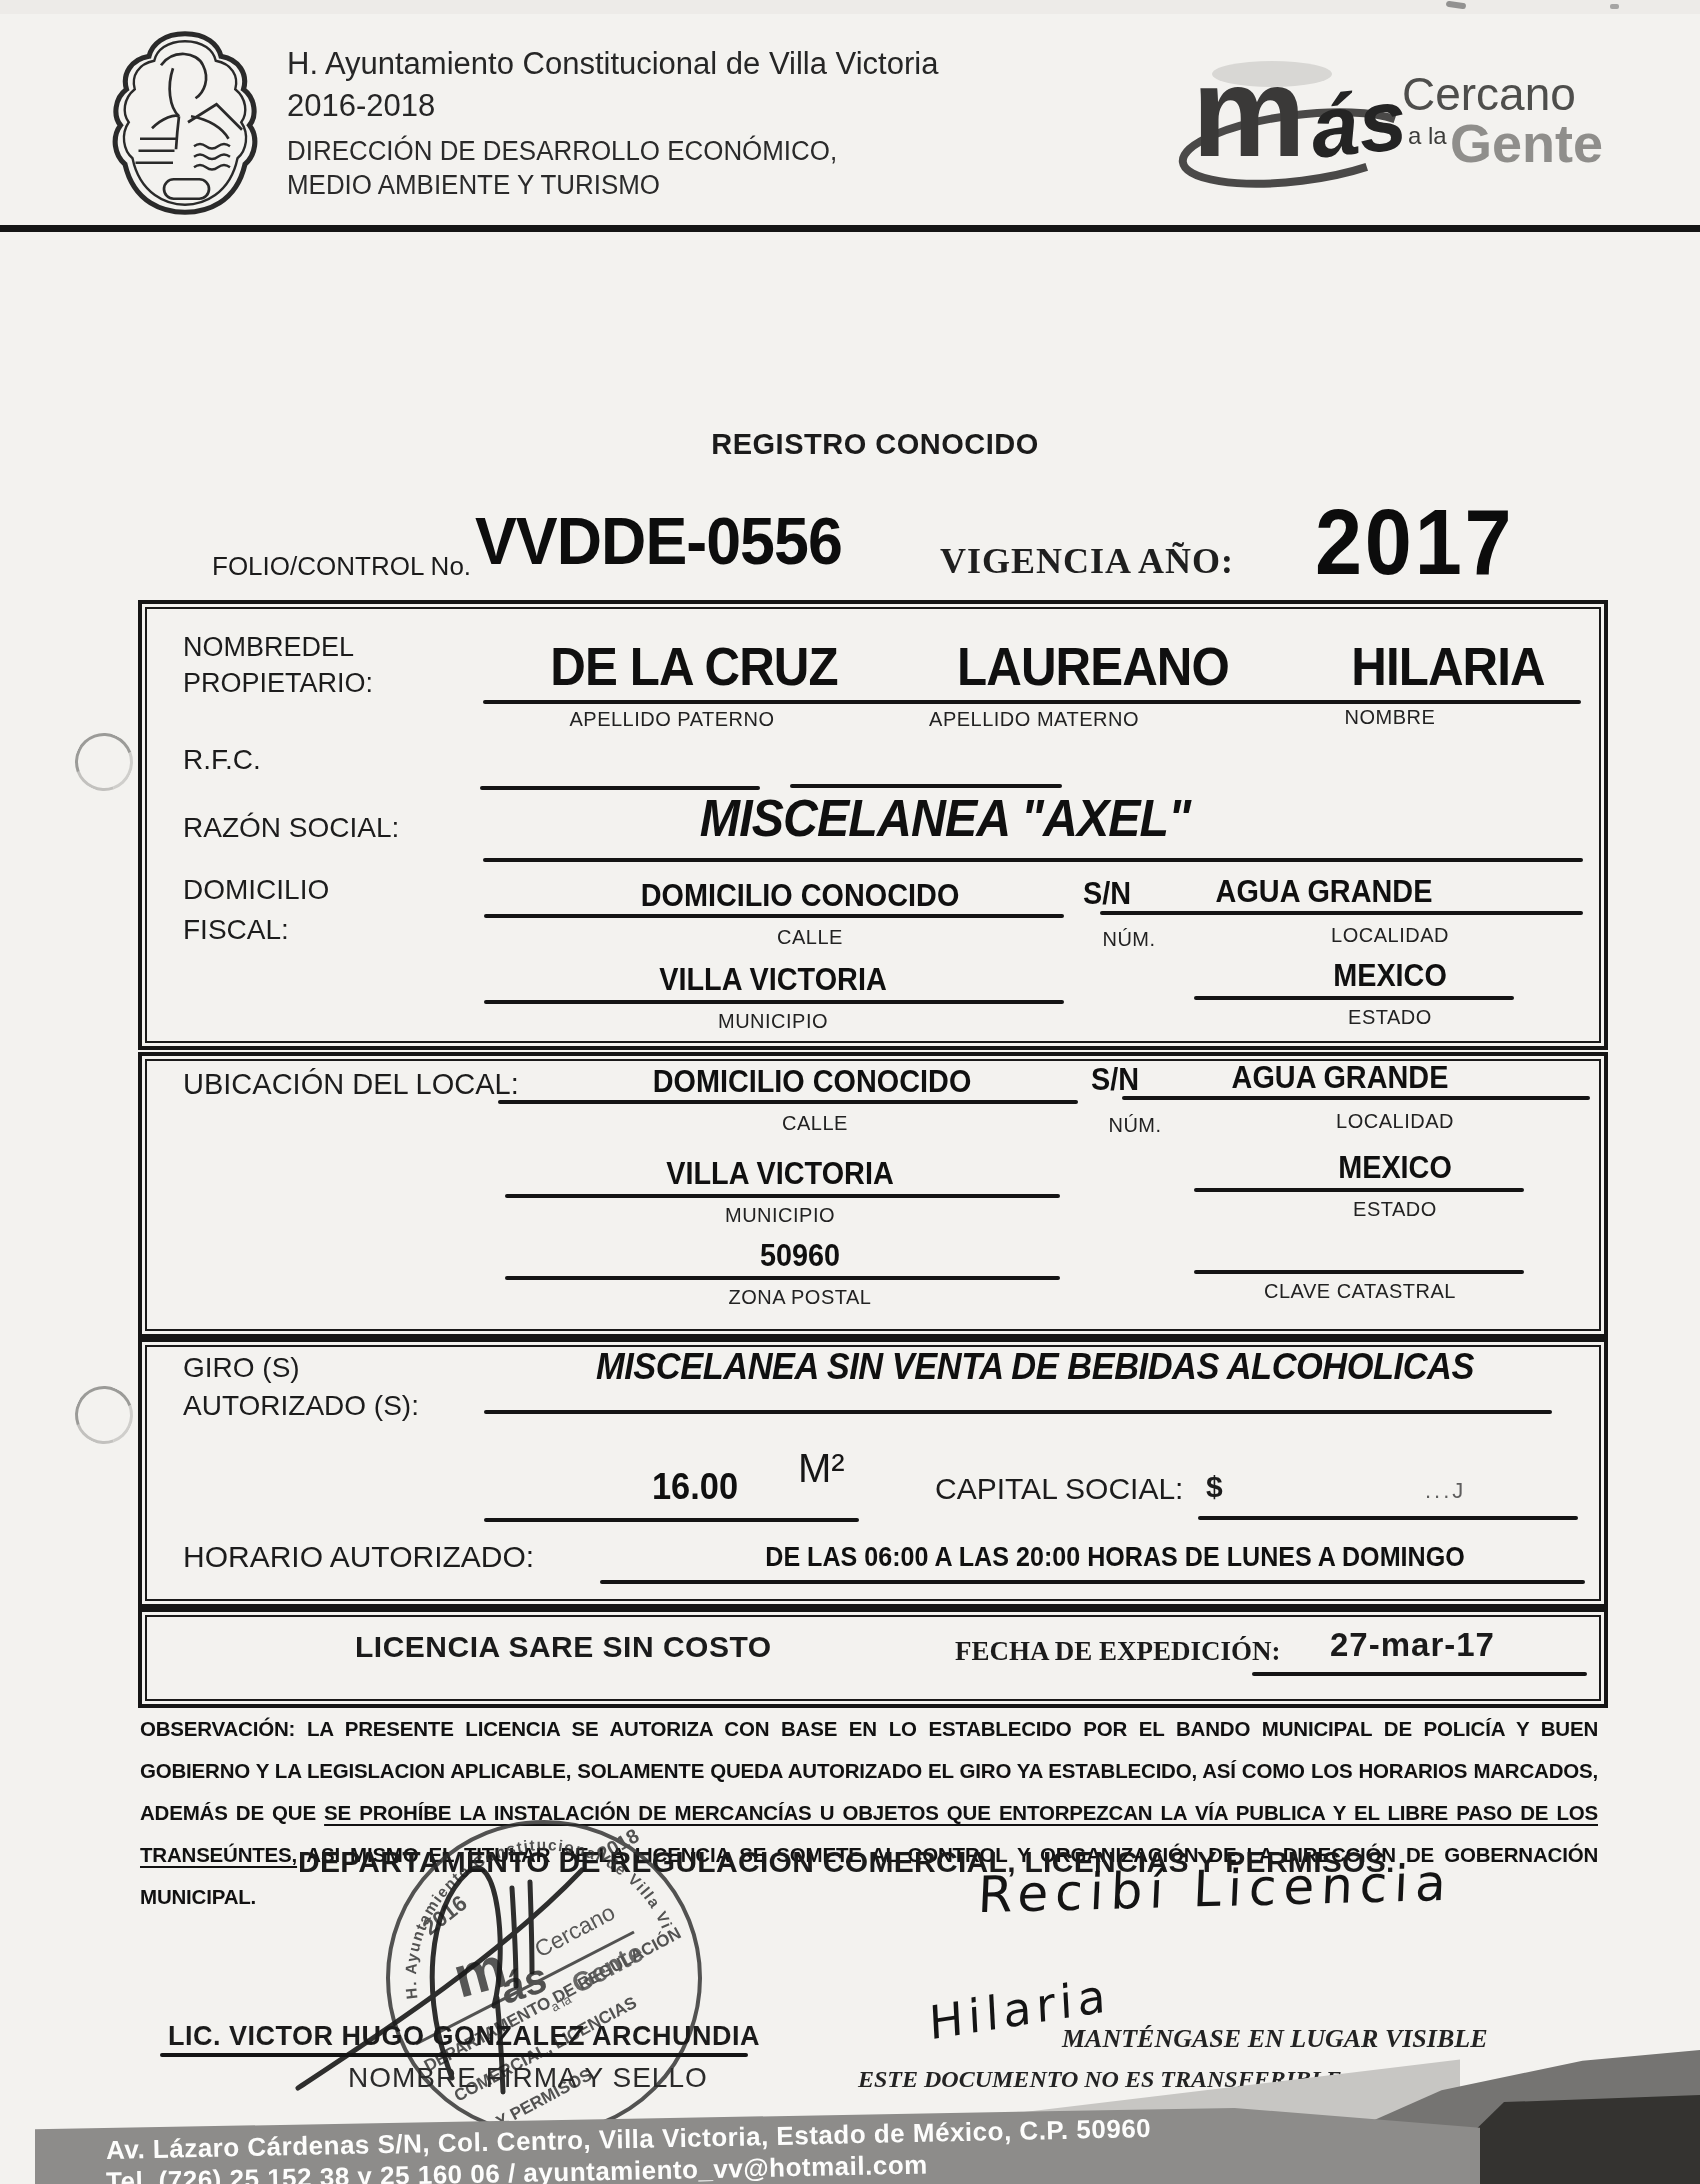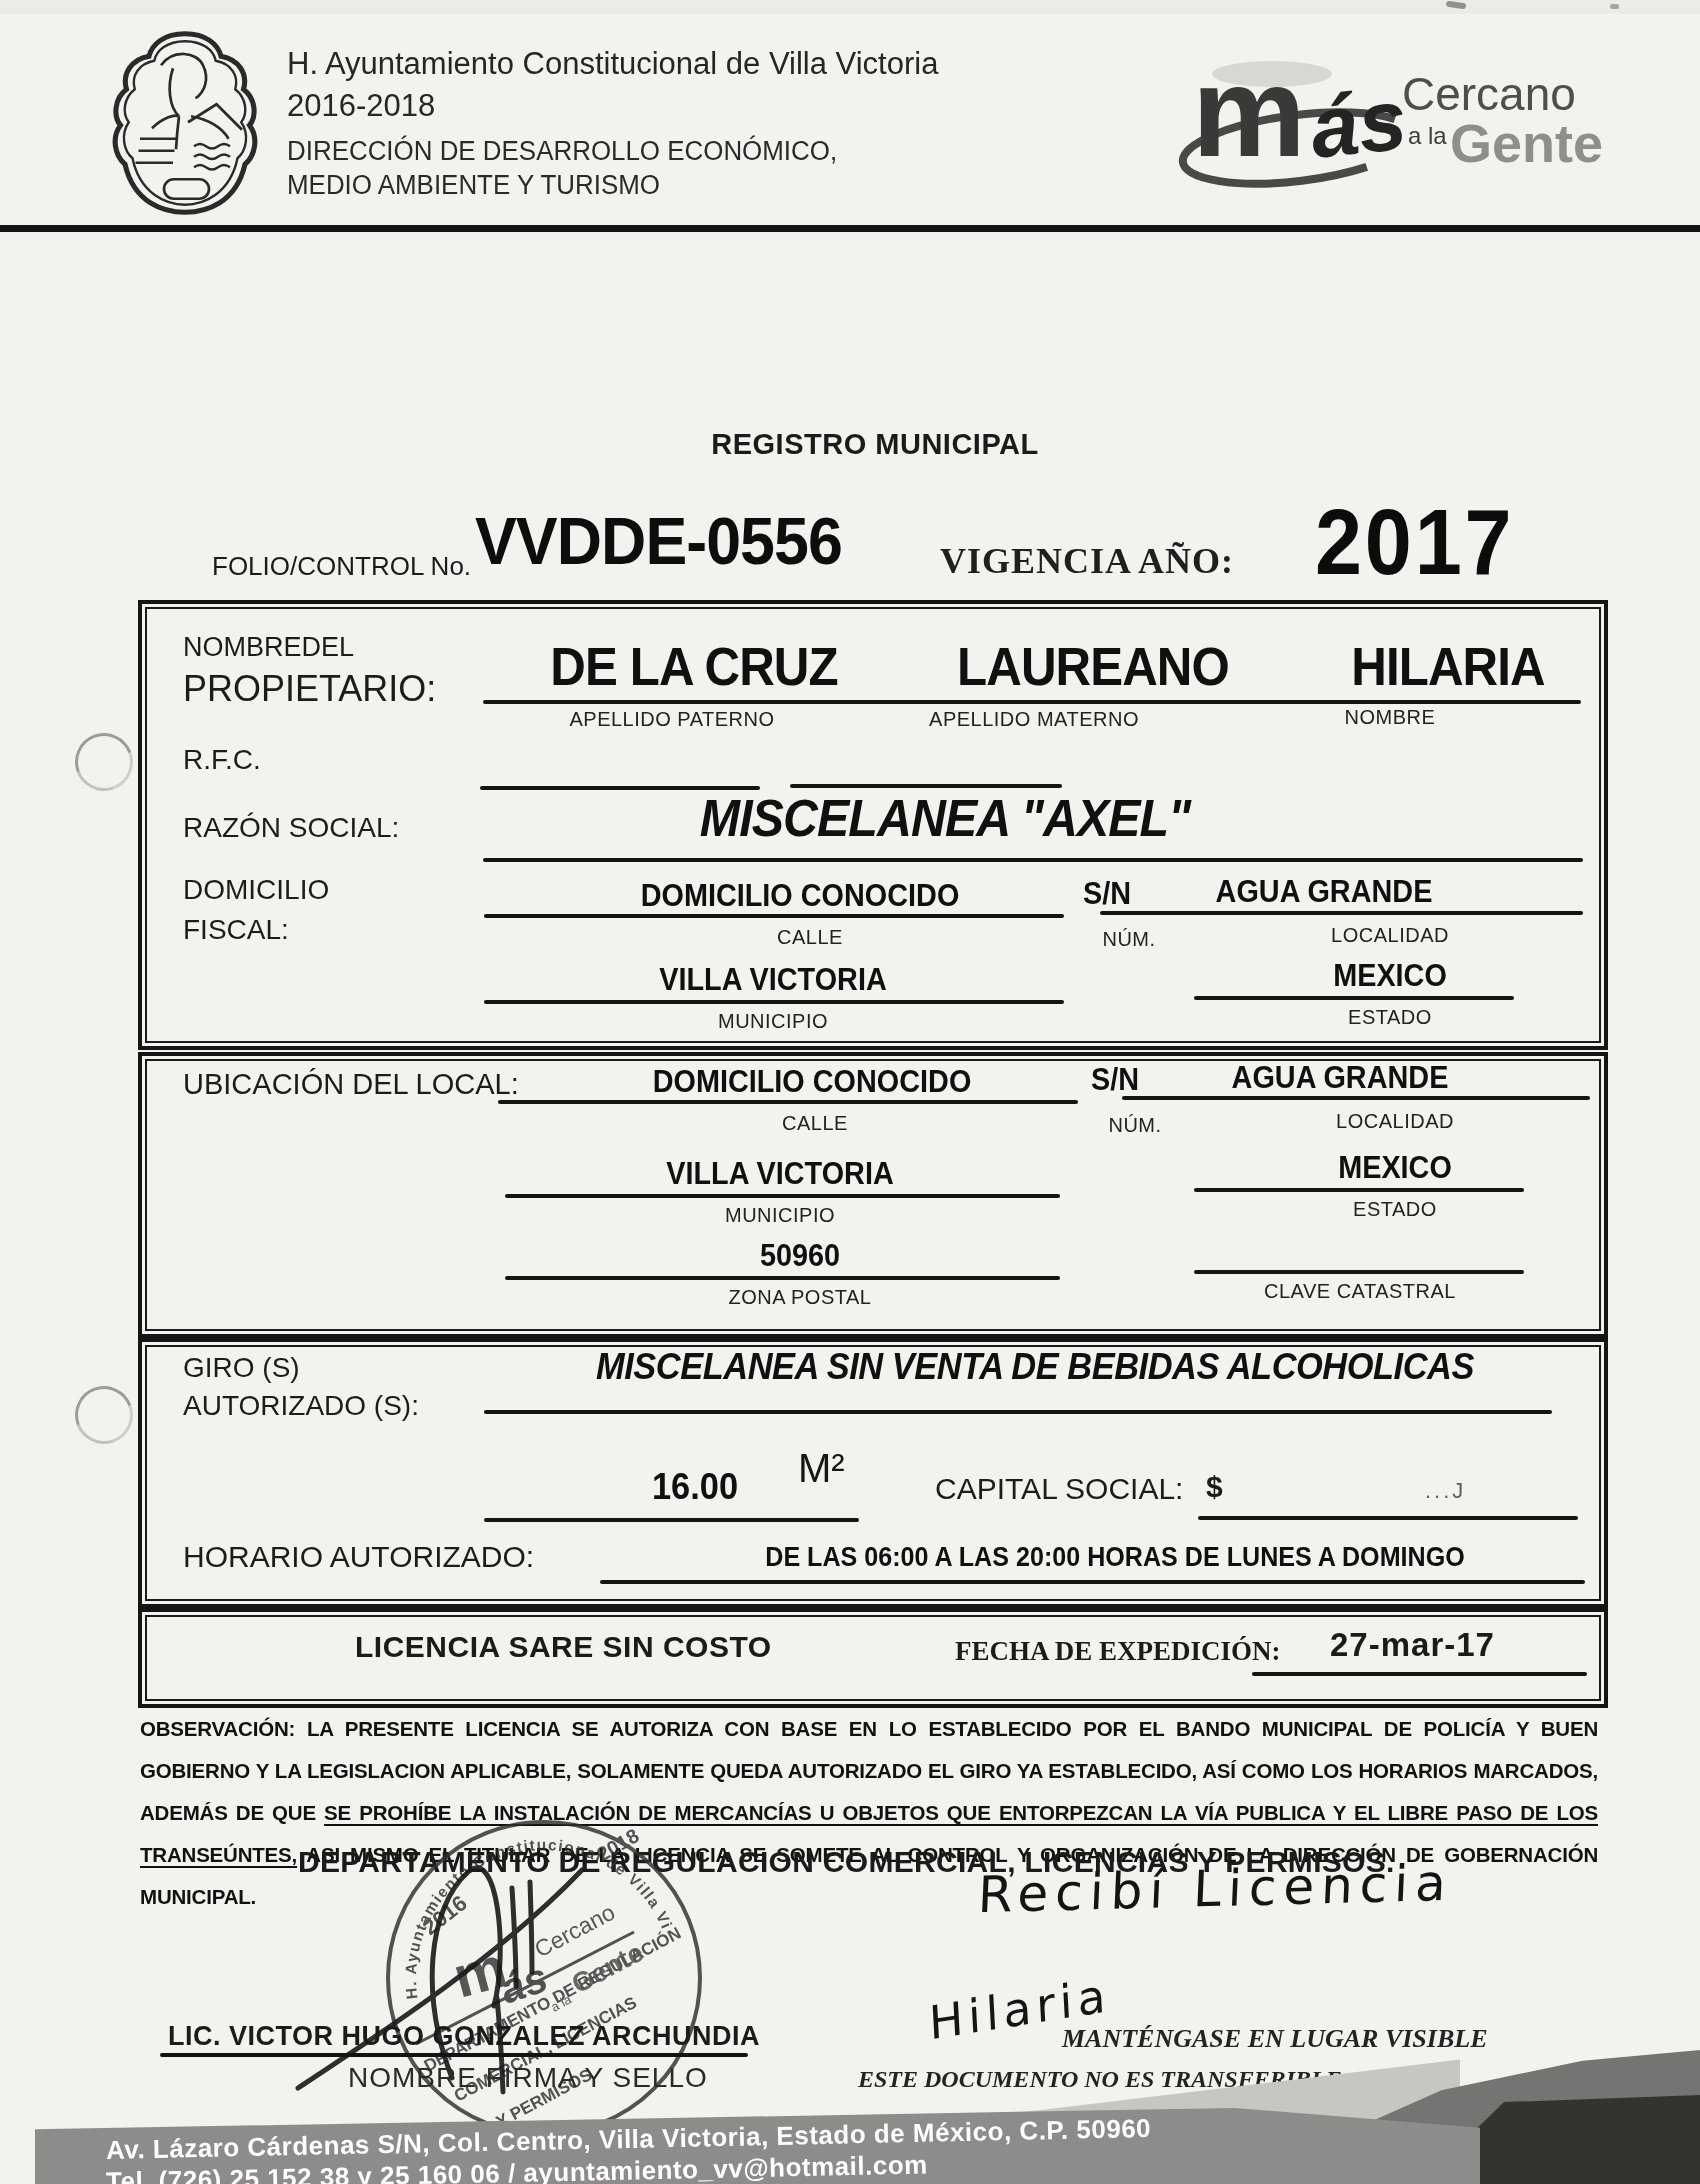--- a/index.html
+++ b/index.html
@@ -55,34 +55,34 @@
     <ellipse cx="122" cy="44" rx="60" ry="13" fill="#d8d7d4"></ellipse>
     <text x="42" y="126" font-family="Liberation Serif,serif" font-weight="bold" font-size="128" fill="#3a3938">m</text>
     <text x="164" y="128" font-family="Liberation Serif,serif" font-style="italic" font-weight="bold" font-size="86" fill="#242424" transform="rotate(-6 164 128)">ás</text>
     <text x="252" y="80" font-size="46" fill="#4e4e4c">Cercano</text>
     <text x="258" y="114" font-size="24" fill="#3c3c3a">a la</text>
     <text x="300" y="132" font-size="54" font-weight="bold" fill="#8f8e8b">Gente</text>
   </svg>
 
   <div class="abs" style="left:0;top:225px;width:1700px;height:7px;background:#151515;"></div>
 
-  <div class="abs" style="left:425px;top:428px;width:900px;text-align:center;font-size:29px;font-weight:bold;letter-spacing:.5px;">REGISTRO MUNICIPAL</div>
+  <div class="abs" style="left:425px;top:428px;width:900px;text-align:center;font-size:29px;font-weight:bold;letter-spacing:.5px;">REGISTRO CONOCIDO</div>
 
   <div class="abs" style="left:212px;top:551px;font-size:26px;">FOLIO/CONTROL No.</div>
   <div class="abs" style="left:475px;top:503px;font-size:66px;font-weight:bold;letter-spacing:-1px;transform:scaleX(.95);transform-origin:left;color:#0d0d0d;">VVDDE-0556</div>
   <div class="abs serif" style="left:940px;top:540px;font-size:36px;font-weight:600;letter-spacing:1px;color:#1f1f1f;">VIGENCIA AÑO:</div>
   <div class="abs" style="left:1315px;top:490px;font-size:92px;font-weight:bold;letter-spacing:3px;transform:scaleX(.92);transform-origin:left;color:#0c0c0c;">2017</div>
 
   <div class="dbox" style="top:600px;height:442px;"></div>
 
   <div class="abs" style="left:183px;top:632px;width:160px;display:flex;justify-content:space-between;font-size:27px;">
     <span>NOMBRE</span>
     <span>DEL</span>
   </div>
-  <div class="fl" style="left:183px;top:668px;font-size:36px;">PROPIETARIO:</div>
+  <div class="fl" style="left:183px;top:668px;font-size:27px;">PROPIETARIO:</div>
 
   <div class="cv" style="left:694px;top:636px;font-size:53px;letter-spacing:-1px;">DE LA CRUZ</div>
   <div class="cv" style="left:1093px;top:636px;font-size:53px;letter-spacing:-1px;">LAUREANO</div>
   <div class="cv" style="left:1448px;top:636px;font-size:53px;letter-spacing:-1px;">HILARIA</div>
   <div class="ul" style="left:483px;top:700px;width:1098px;"></div>
   <div class="lbl" style="left:672px;top:708px;">APELLIDO PATERNO</div>
   <div class="lbl" style="left:1034px;top:708px;">APELLIDO MATERNO</div>
   <div class="lbl" style="left:1390px;top:706px;">NOMBRE</div>
 
   <div class="fl" style="left:183px;top:744px;">R.F.C.</div>

